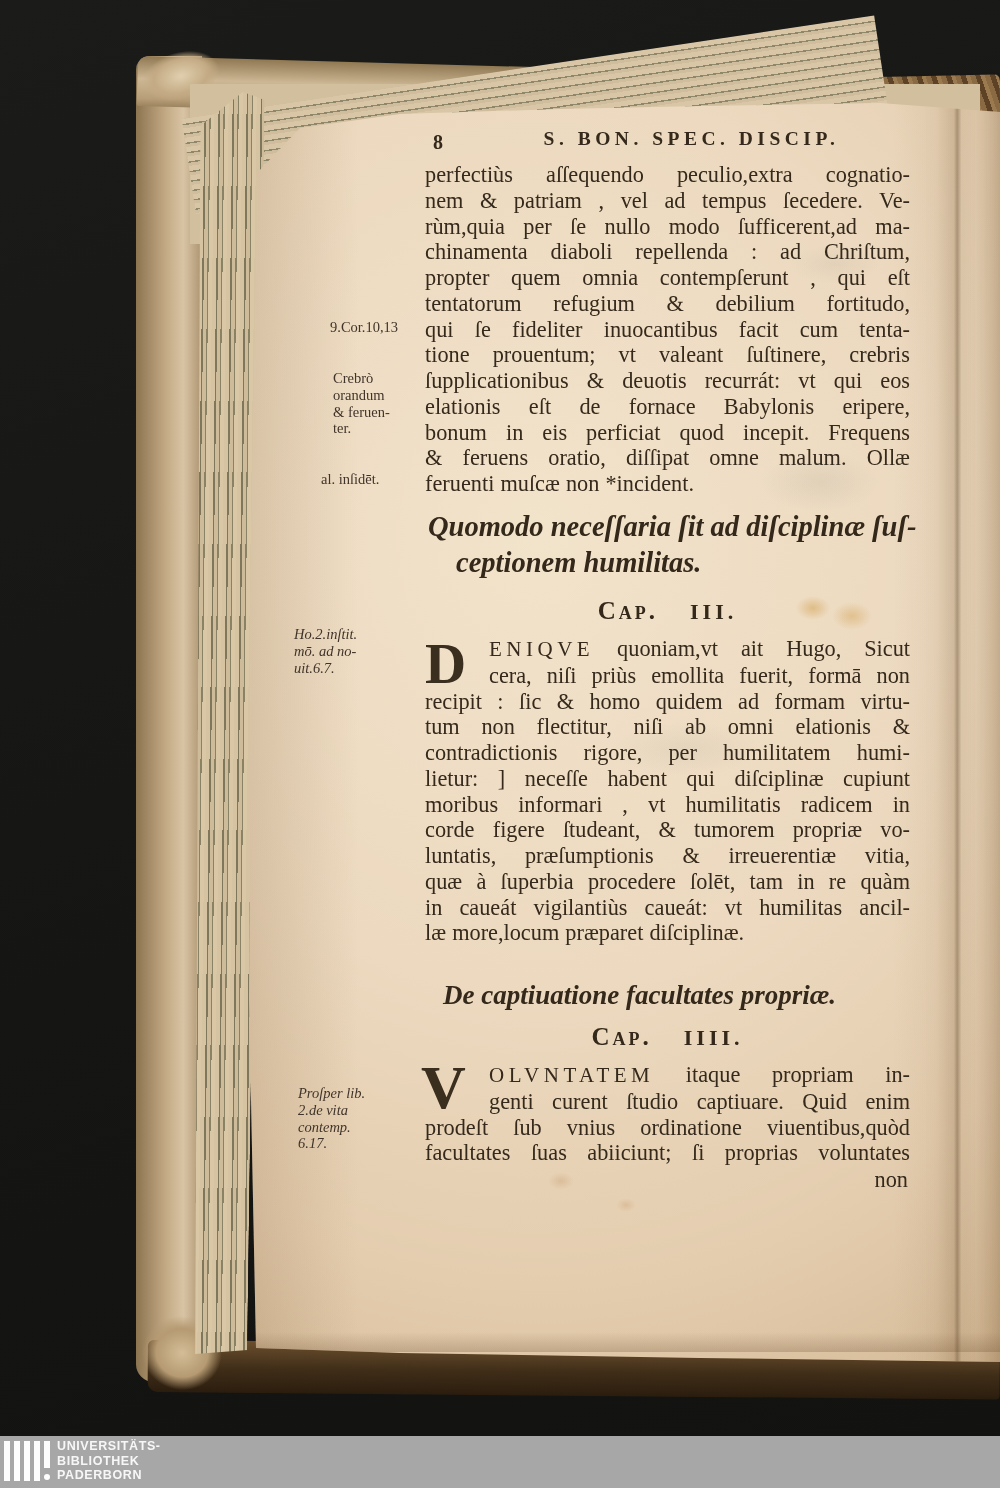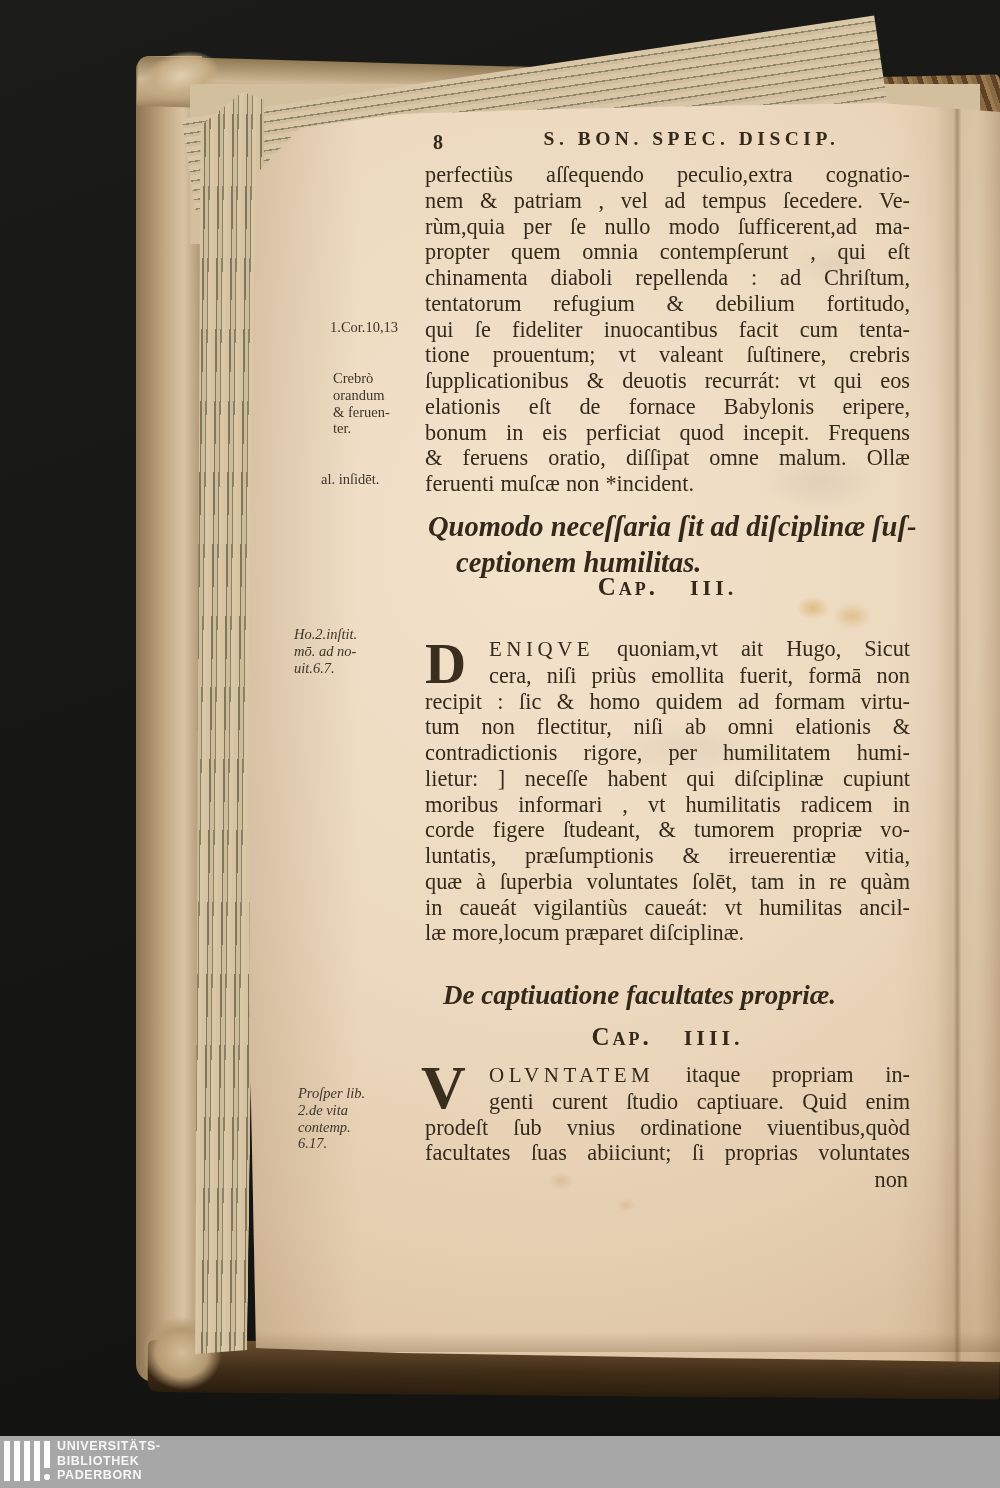--- a/index.html
+++ b/index.html
@@ -82,21 +82,21 @@
   #para3{top:636px;}
   #para4{top:1062px;}
   .drop-cap{position:absolute;left:0;top:3px;font-size:57px;line-height:50px;font-weight:bold;color:#3a2e1f;}
   #para4 .drop-cap{font-size:62px;left:-4px;top:0;}
   .section-heading{position:absolute;font-style:italic;font-weight:bold;font-size:28.5px;
     line-height:36px;color:#33281a;}
   #heading1{left:428px;top:509px;width:490px;}
   #heading1 .h-line2{display:block;padding-left:28px;}
   #heading2{left:443px;top:977px;font-size:27px;}
   .cap-line{position:absolute;left:425px;width:485px;text-align:center;font-size:25px;color:#33281a;}
-  #cap3{top:573px;}
+  #cap3{top:597px;}
   #cap4{top:1023px;}
   .cap-label{font-variant-caps:small-caps;letter-spacing:3px;font-weight:bold;}
   .cap-numeral{letter-spacing:4px;margin-left:32px;font-weight:bold;font-size:22px;}
   .catchword{position:absolute;left:700px;top:1167px;width:208px;text-align:right;
     font-size:22.3px;padding-right:3px;}
   .mnote{position:absolute;font-size:14.5px;line-height:16.8px;color:#40342a;width:112px;}
   .mnote.it{font-style:italic;}
   #mnote1{left:330px;top:319px;white-space:nowrap;}
   #mnote2{left:333px;top:370px;}
   #mnote3{left:321px;top:471px;white-space:nowrap;}
@@ -144,22 +144,22 @@
 
     <div class="page-header">
       <span class="page-num">8</span>
       <div class="running-title">S. BON. SPEC. DISCIP.</div>
     </div>
 
     <div class="para" id="para1">
       <div class="line">perfectiùs aſſequendo peculio,extra cognatio-</div>
       <div class="line">nem &amp; patriam , vel ad tempus ſecedere. Ve-</div>
       <div class="line">rùm,quia per ſe nullo modo ſufficerent,ad ma-</div>
+      <div class="line">chinamenta diaboli repellenda : ad Chriſtum,</div>
       <div class="line">propter quem omnia contempſerunt , qui eſt</div>
-      <div class="line">chinamenta diaboli repellenda : ad Chriſtum,</div>
       <div class="line">tentatorum refugium &amp; debilium fortitudo,</div>
       <div class="line">qui ſe fideliter inuocantibus facit cum tenta-</div>
       <div class="line">tione prouentum; vt valeant ſuſtinere, crebris</div>
       <div class="line">ſupplicationibus &amp; deuotis recurrát: vt qui eos</div>
       <div class="line">elationis eſt de fornace Babylonis eripere,</div>
       <div class="line">bonum in eis perficiat quod incepit. Frequens</div>
       <div class="line">&amp; feruens oratio, diſſipat omne malum. Ollæ</div>
       <div class="line lastline">feruenti muſcæ non *incident.</div>
     </div>
 
@@ -175,41 +175,41 @@
       <span class="drop-cap">D</span>
       <div class="line indent"><span class="caps">ENIQVE</span> <span>quoniam,vt ait Hugo, Sicut</span></div>
       <div class="line indent">cera, niſi priùs emollita fuerit, formā non</div>
       <div class="line">recipit : ſic &amp; homo quidem ad formam virtu-</div>
       <div class="line">tum non flectitur, niſi ab omni elationis &amp;</div>
       <div class="line">contradictionis rigore, per humilitatem humi-</div>
       <div class="line">lietur: ] neceſſe habent qui diſciplinæ cupiunt</div>
       <div class="line">moribus informari , vt humilitatis radicem in</div>
       <div class="line">corde figere ſtudeant, &amp; tumorem propriæ vo-</div>
       <div class="line">luntatis, præſumptionis &amp; irreuerentiæ vitia,</div>
-      <div class="line">quæ à ſuperbia voluntates ſolēt, tam in re quàm</div>
+      <div class="line">quæ à ſuperbia procedere ſolēt, tam in re quàm</div>
       <div class="line">in caueát vigilantiùs caueát: vt humilitas ancil-</div>
       <div class="line lastline">læ more,locum præparet diſciplinæ.</div>
     </div>
 
     <div class="section-heading" id="heading2">De captiuatione facultates propriæ.</div>
     <div class="cap-line" id="cap4">
       <span class="cap-label">Cap.</span><span class="cap-numeral">IIII.</span>
     </div>
 
     <div class="para" id="para4">
       <span class="drop-cap">V</span>
       <div class="line indent"><span class="caps">OLVNTATEM</span> <span>itaque propriam in-</span></div>
       <div class="line indent">genti curent ſtudio captiuare. Quid enim</div>
       <div class="line">prodeſt ſub vnius ordinatione viuentibus,quòd</div>
       <div class="line">facultates ſuas abiiciunt; ſi proprias voluntates</div>
     </div>
 
     <div class="catchword">non</div>
 
-    <div class="mnote" id="mnote1">1.Cor.10,13</div>
+    <div class="mnote" id="mnote1">9.Cor.10,13</div>
     <div class="mnote" id="mnote2">
       <div>Crebrò</div>
       <div>orandum</div>
       <div>&amp; feruen-</div>
       <div>ter.</div>
     </div>
     <div class="mnote" id="mnote3">al. inſidēt.</div>
     <div class="mnote it" id="mnote4">
       <div>Ho.2.inſtit.</div>
       <div>mō. ad no-</div>

